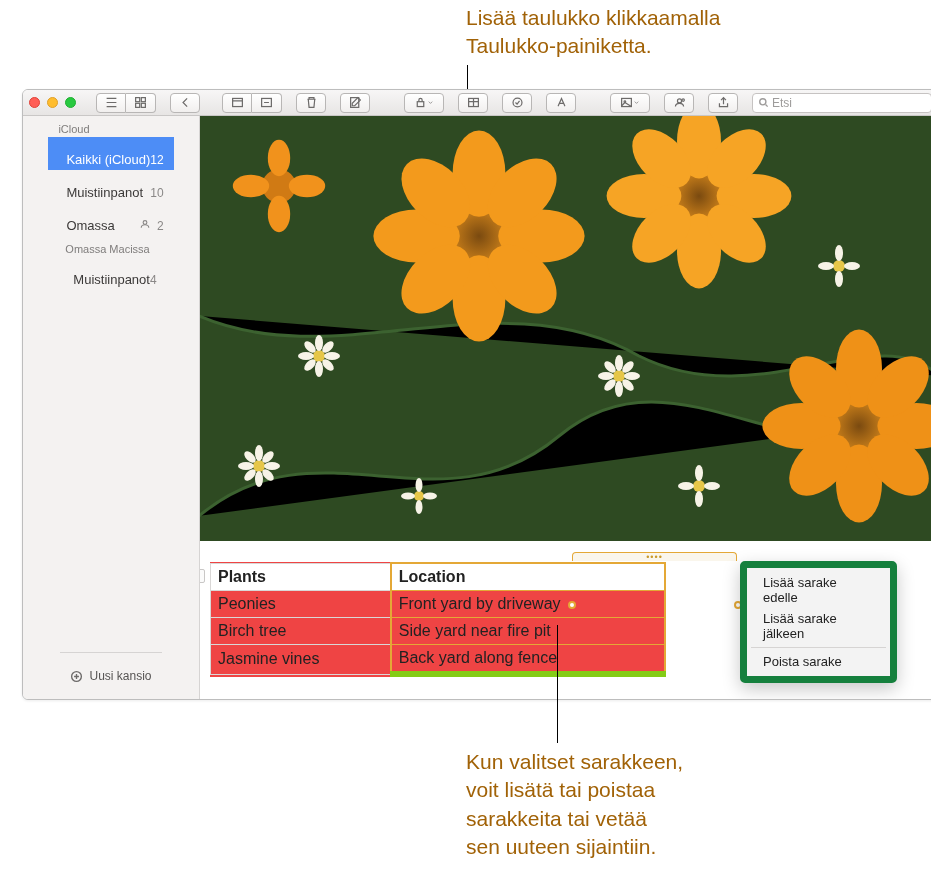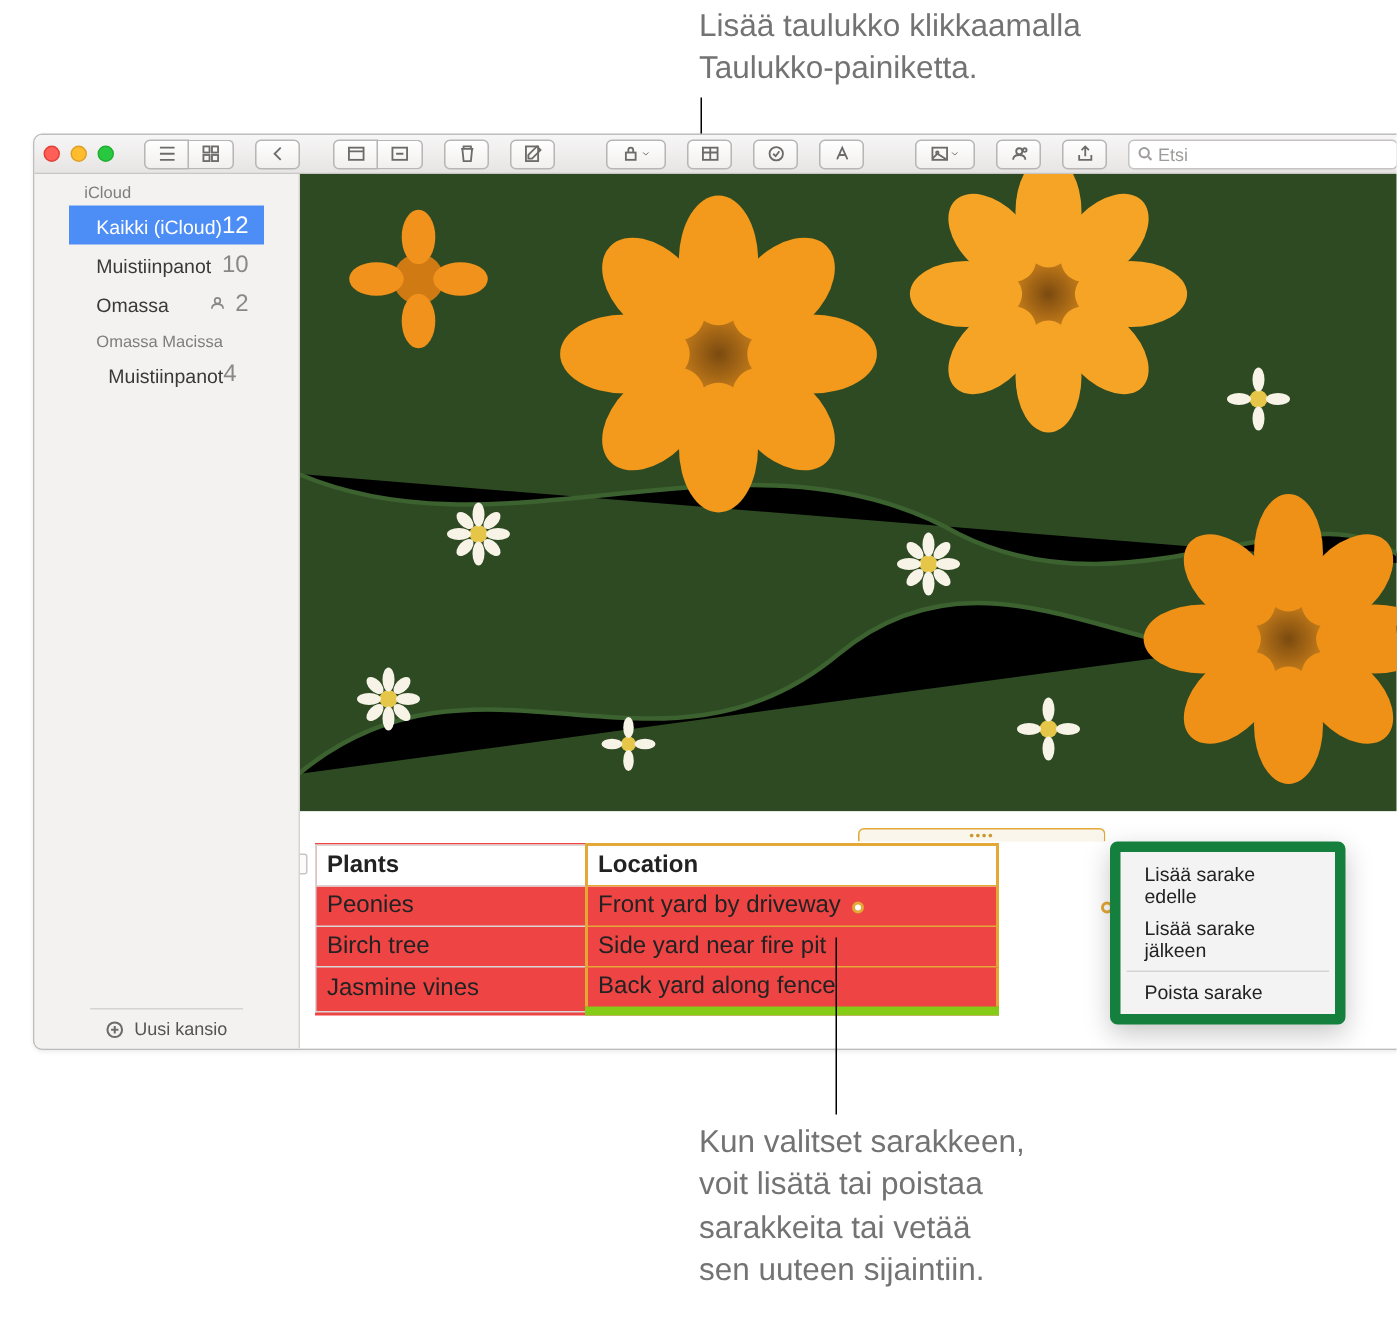--- a/index.html
+++ b/index.html
@@ -1,17 +1,17 @@
 <!DOCTYPE html>
 <html><head>
 <meta charset="utf-8">
 <style>
   *{box-sizing:border-box;margin:0;padding:0;}
   body{font-family:-apple-system,"Helvetica Neue",Arial,sans-serif;background:#fff;width:931px;height:880px;position:relative;overflow:hidden;}
-  .annotation{position:absolute;font-size:21px;color:#737373;line-height:1.35;}
+  .annotation{position:absolute;font-size:21px;color:#a16207;line-height:1.35;}
   .callout-line{position:absolute;background:#000;}
   .window{position:absolute;left:22px;top:89px;width:917px;height:611px;border:1px solid #bdbdbd;border-radius:6px;background:#fff;overflow:hidden;box-shadow:0 1px 3px rgba(0,0,0,0.08);}
   .titlebar{height:26px;background:linear-gradient(#f7f6f6,#e7e5e4);border-bottom:1px solid #c9c7c6;display:flex;align-items:center;padding:0 6px;gap:4px;}
   .traffic{display:flex;gap:7px;margin-right:6px;}
   .tl{width:11px;height:11px;border-radius:50%;}
   .tl-red{background:#ff5f57;border:0.5px solid #e14238;}
   .tl-yel{background:#ffbd2e;border:0.5px solid #e0a028;}
   .tl-grn{background:#28c940;border:0.5px solid #1faf31;}
   .tb-seg{display:flex;gap:0;}
   .tb-btn{height:20px;min-width:30px;border:1px solid #b8b6b5;background:linear-gradient(#ffffff,#f1efee);border-radius:4px;display:flex;align-items:center;justify-content:center;color:#555;cursor:pointer;}
@@ -20,27 +20,27 @@
   .tb-seg .tb-btn:last-child{border-radius:0 4px 4px 0;}
   .tb-seg .tb-btn + .tb-btn{border-left:none;}
   .tb-btn svg{width:13px;height:13px;fill:none;stroke:#6d6b6a;stroke-width:1.5;}
   .tb-spacer{flex:0 0 6px;}
   .searchbox{flex:1;max-width:180px;height:20px;border:1px solid #c6c3c2;border-radius:4px;background:#fff;display:flex;align-items:center;padding:0 5px;color:#9e9c9b;font-size:12px;margin-left:auto;}
   .searchbox svg{width:11px;height:11px;stroke:#9e9c9b;fill:none;stroke-width:2;margin-right:3px;}
   .content{display:flex;height:calc(100% - 26px);}
   .sidebar{width:177px;background:#f4f2f1;border-right:1px solid #d6d4d3;display:flex;flex-direction:column;font-size:13px;align-items:center;}
   .sb-sec{padding:5px 0 0 0;}
   .sb-head{font-size:11px;color:#7f7d7c;padding:2px 10px;}
-  .sb-row{display:flex;align-items:center;padding:5px 10px 3px 18px;justify-content:space-between;color:#3b3938;}
+  .sb-row{display:flex;align-items:center;padding:15px 10px 3px 18px;justify-content:space-between;color:#3b3938;}
   .sb-row.sel{background:#4d8df6;color:#fff;}
   .sb-row.sel .sb-count{color:#fff;}
-  .sb-count{color:#8a8887;font-size:16px;}
+  .sb-count{color:#8a8887;font-size:12px;}
   .sb-right{display:flex;align-items:center;gap:6px;}
   .sb-share svg{width:12px;height:12px;stroke:#8a8887;fill:none;stroke-width:1.5;}
-  .sb-foot{margin-top:auto;border-top:1px solid #d6d4d3;padding:6px 10px;display:flex;align-items:center;gap:6px;color:#565453;font-size:12px;}
+  .sb-foot{margin-top:auto;border-top:1px solid #d6d4d3;padding:16px 10px;display:flex;align-items:center;gap:6px;color:#565453;font-size:12px;}
   .sb-foot svg{width:13px;height:13px;stroke:#6e6c6b;fill:none;stroke-width:1.7;}
   .editor{flex:1;background:#fff;position:relative;overflow:hidden;}
   .photo{position:absolute;left:0;top:0;right:0;height:425px;overflow:hidden;}
   .photo svg{width:100%;height:100%;display:block;}
   .tablewrap{position:absolute;left:10px;top:446px;right:10px;}
   .handle-row{position:absolute;left:-15px;top:7px;width:10px;height:14px;border:1px solid #c9c7c6;border-radius:2px;background:#fbfbfb;}
   .tbl{width:456px;border-collapse:collapse;font-size:16px;color:#222;background:#ef4444;}
   .tbl th,.tbl td{border:1px solid #d9d7d6;padding:4px 7px;text-align:left;height:19px;}
   .tbl th{font-weight:700;background:#fff;}
   .col-sel th:nth-child(2),.col-sel td:nth-child(2){border-color:#e4a836;}

